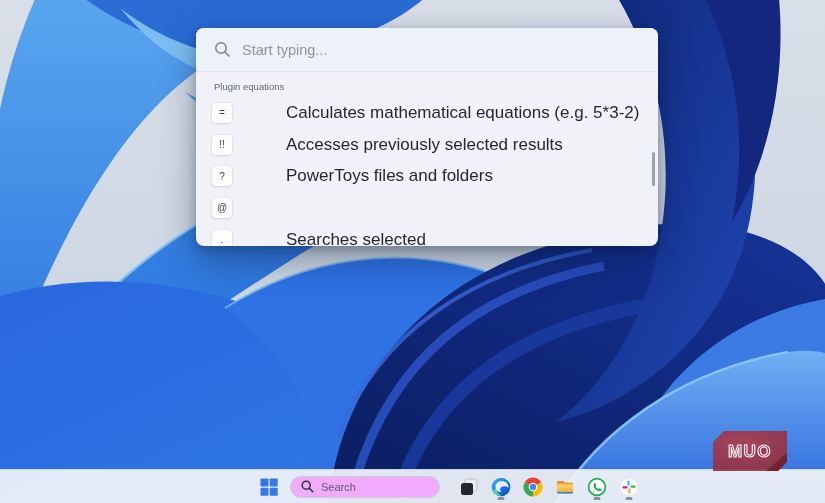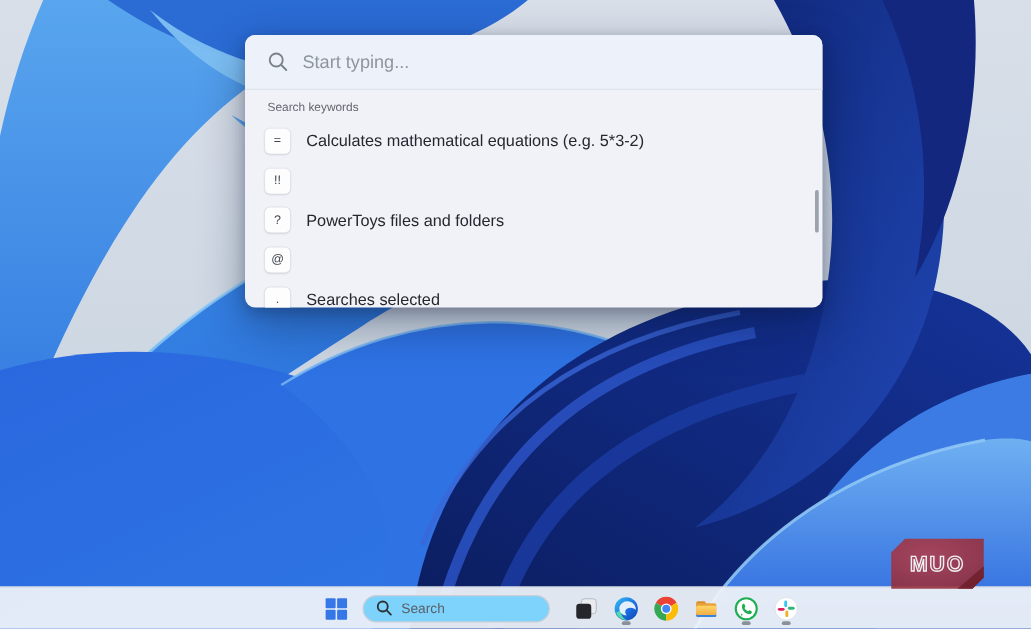--- a/index.html
+++ b/index.html
@@ -21,31 +21,31 @@
     font-size:14.5px;color:#23272d;}
   .pal-input::placeholder{color:#8e959f;}
   .pal-body{position:relative;height:174px;}
   .pal-section{position:absolute;left:18px;top:9px;font-size:9.5px;color:#61666d;}
   .pal-rows{position:absolute;left:16px;right:16px;top:25px;}
   .pal-row{height:31.7px;display:flex;align-items:center;gap:13px;cursor:default;}
   .kw-box{flex:0 0 20px;width:20px;height:20px;border-radius:4px;background:#fdfdfe;
     box-shadow:0 0 0 1px rgba(40,50,70,.05),0 1px 2px rgba(40,50,70,.10);
     display:flex;align-items:center;justify-content:center;
     font-size:10px;color:#3f454c;}
-  .pal-desc{font-size:13px;color:#24282e;white-space:nowrap;}
+  .pal-desc{font-size:17px;color:#24282e;white-space:nowrap;margin-left:41px;}
   .pal-scrollbar{position:absolute;right:3px;top:80px;width:3px;height:34px;
     background:#9aa2ad;border-radius:2px;}
 
   
   .taskbar{position:absolute;left:0;right:0;bottom:0;height:33px;
     background:rgba(238,242,248,.94);border-top:1px solid rgba(130,140,160,.18);}
   .tb-cluster{position:absolute;left:256px;top:0;height:33px;display:flex;align-items:center;}
   .tb-start{width:26px;height:26px;display:flex;align-items:center;justify-content:center;
     border-radius:4px;margin-right:8px;cursor:pointer;}
-  .tb-searchpill{width:150px;height:22px;border-radius:12px;background:#7dd3fc;
+  .tb-searchpill{width:150px;height:22px;border-radius:12px;background:#f0abfc;
     border:1px solid #c9ced7;display:flex;align-items:center;gap:7px;
     padding:0 10px;margin-right:13px;cursor:pointer;box-sizing:border-box;}
   .tb-search-label{font-size:11px;color:#5a6068;}
   .tb-app{position:relative;width:26px;height:26px;margin:0 3px;border-radius:4px;
     display:flex;align-items:center;justify-content:center;cursor:pointer;}
   .tb-dash{position:absolute;left:50%;bottom:0px;transform:translateX(-50%);
     width:7px;height:2.5px;border-radius:1.5px;background:#8a9099;display:none;}
   .tb-app.running .tb-dash{display:block;}
 
   
@@ -122,28 +122,29 @@
 
   <div class="palette">
     <div class="pal-search">
       <svg width="17" height="17" viewBox="0 0 17 17">
         <circle cx="7" cy="7" r="5.2" fill="none" stroke="#7a828c" stroke-width="1.5"></circle>
         <line x1="11" y1="11" x2="15" y2="15" stroke="#7a828c" stroke-width="1.5" stroke-linecap="round"></line>
       </svg>
       <input class="pal-input" type="text" placeholder="Start typing..." style="">
     </div>
     <div class="pal-body">
-      <div class="pal-section">Search keywords</div>
+      <div class="pal-section">Plugin equations</div>
       <div class="pal-rows">
         <div class="pal-row">
           <span class="kw-box">=</span>
           <span class="pal-desc">Calculates mathematical equations (e.g. 5*3-2)</span>
         </div>
         <div class="pal-row">
           <span class="kw-box">!!</span>
+          <span class="pal-desc">Accesses previously selected results</span>
         </div>
         <div class="pal-row">
           <span class="kw-box">?</span>
           <span class="pal-desc">PowerToys files and folders</span>
         </div>
         <div class="pal-row">
           <span class="kw-box">@</span>
         </div>
         <div class="pal-row">
           <span class="kw-box">.</span>

